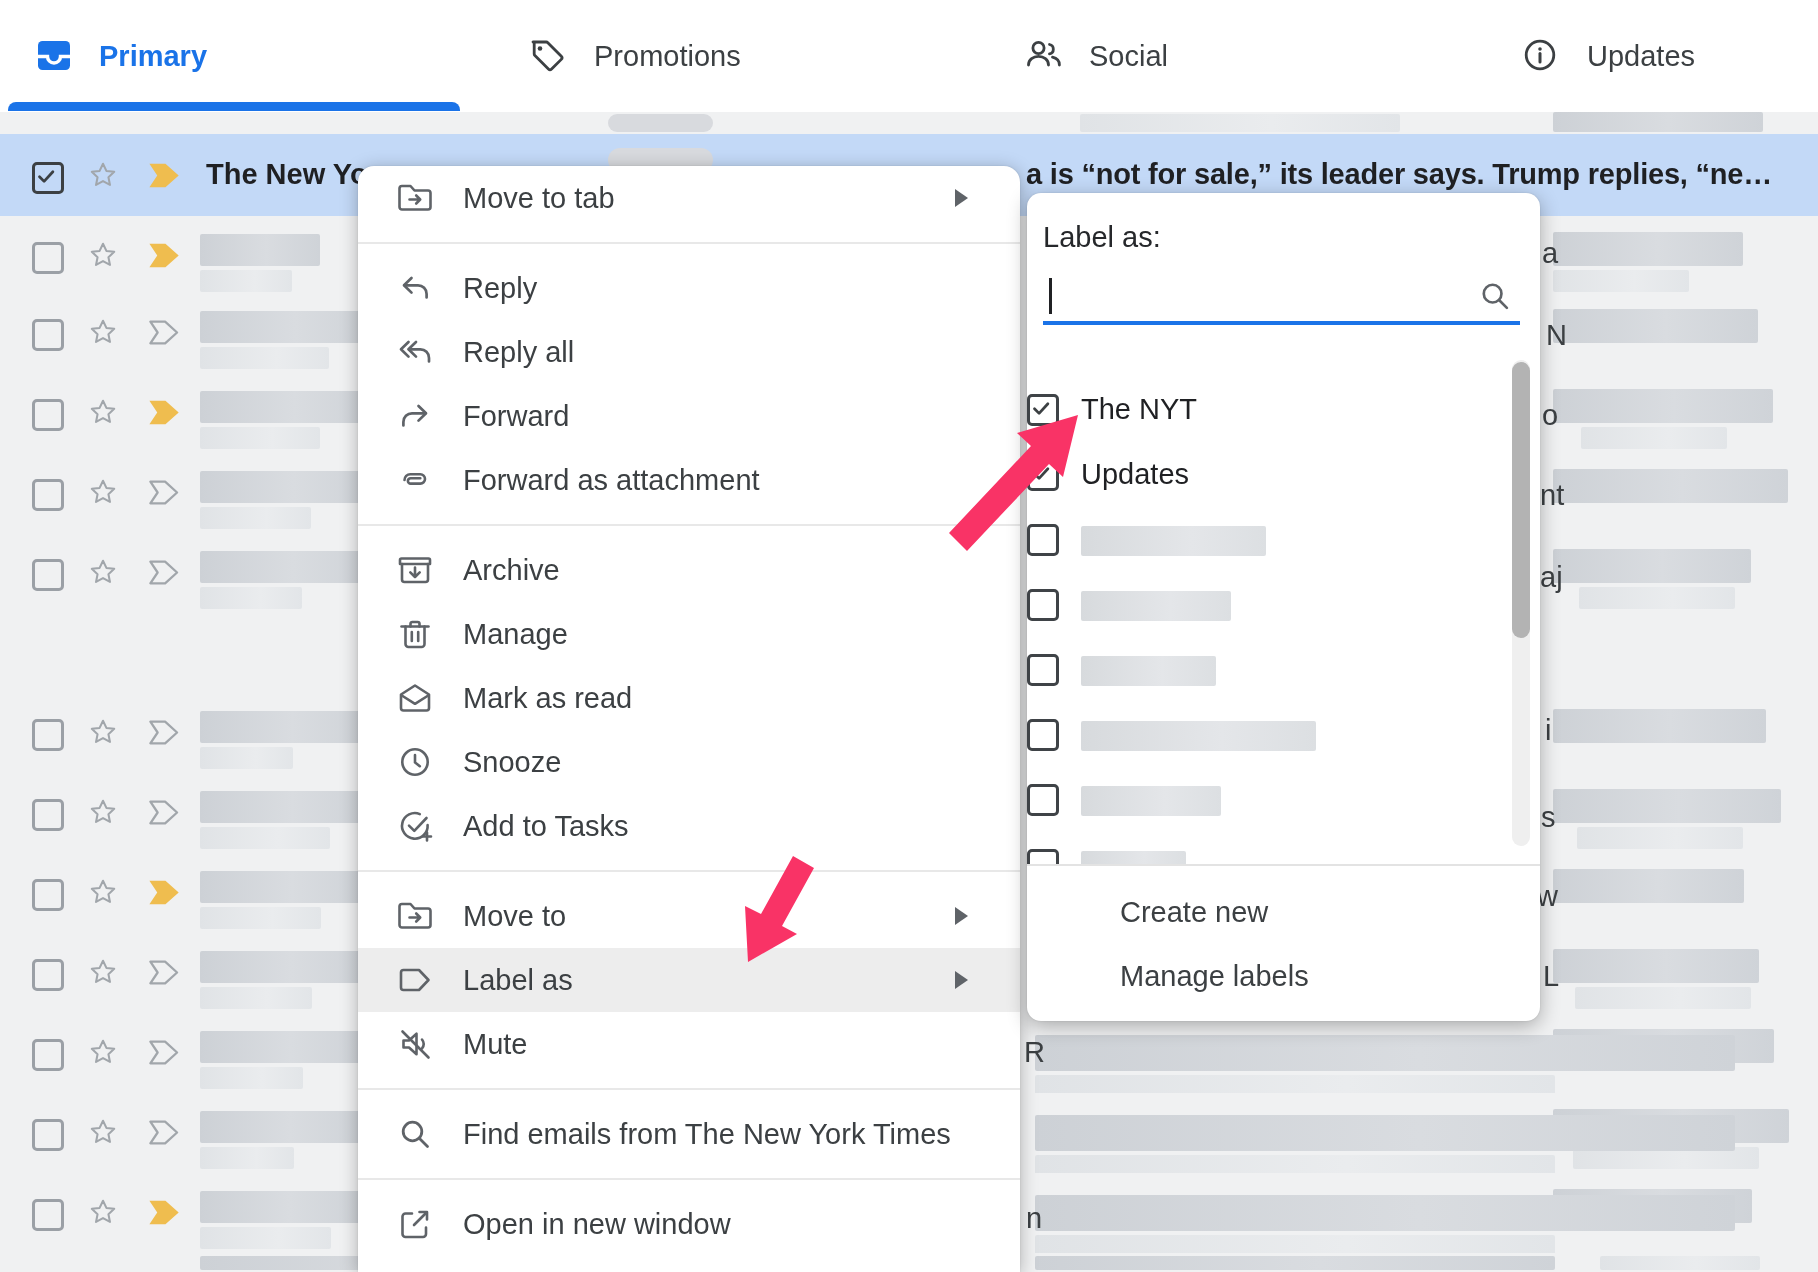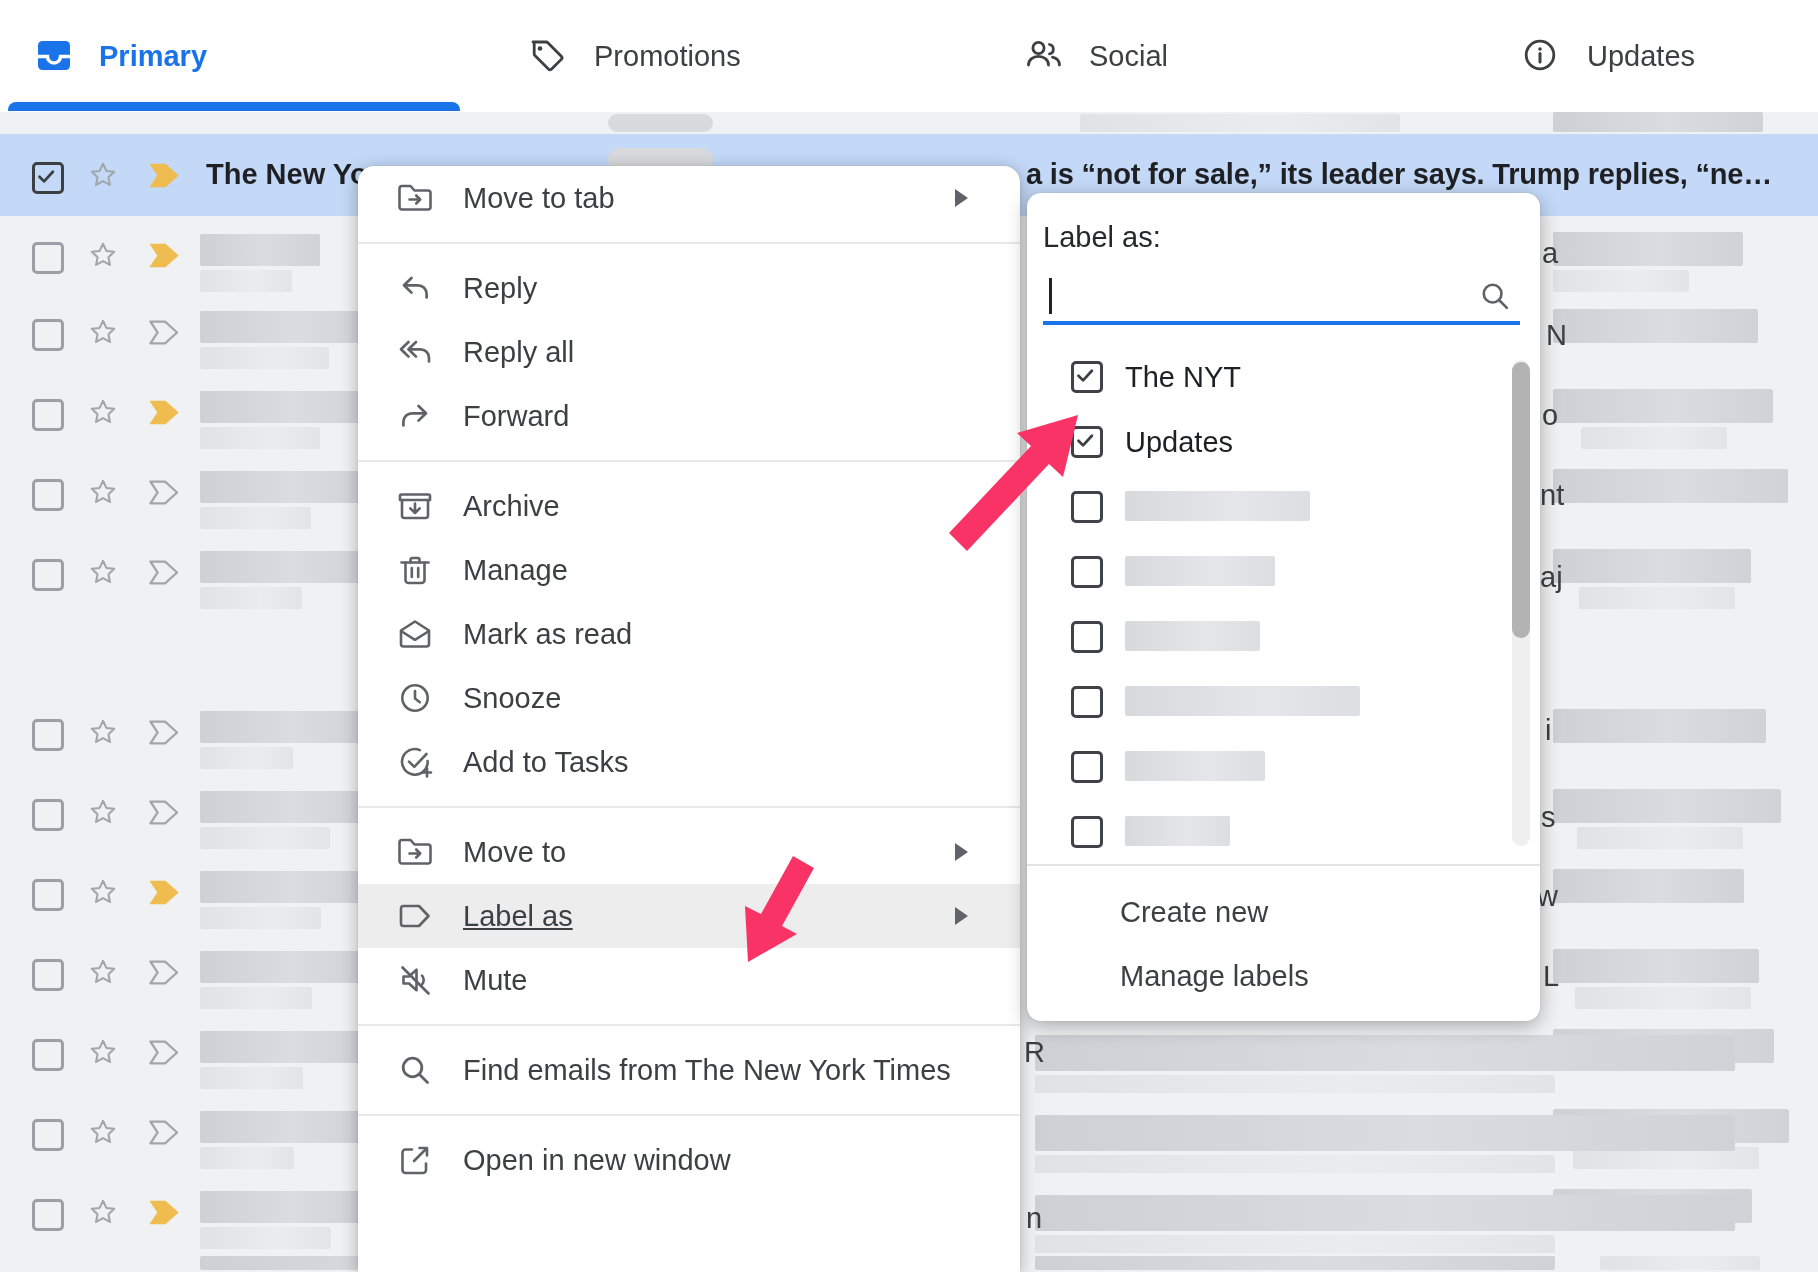--- a/index.html
+++ b/index.html
@@ -33,40 +33,40 @@
   .blk{position:absolute;border-radius:2px;}
   .b2{background:linear-gradient(90deg,#cdd1d6,#d9dce0 55%,#cfd3d8);}
   .b1{background:linear-gradient(90deg,#e0e3e6,#eaecee 60%,#e2e5e8);}
   .frag{position:absolute;font-size:29px;line-height:34px;color:#3c4043;z-index:1;}
   
   #ctxmenu{position:absolute;left:358px;top:166px;width:662px;height:1106px;background:#fff;
        border-radius:16px 16px 0 0;box-shadow:0 3px 18px rgba(0,0,0,.28),0 0 2px rgba(0,0,0,.12);
        box-sizing:border-box;z-index:10;}
   .menu-item{height:64px;display:flex;align-items:center;padding:0 52px 0 37px;
        font-size:29px;color:#3c4043;cursor:pointer;position:relative;}
-  .menu-item.highlight{background:#ededed;text-decoration:underline;}
+  .menu-item.highlight{background:#ededed;}
   .mi-icon{width:40px;height:40px;margin-right:28px;flex:none;}
   .mi-icon svg{width:40px;height:40px;}
   .mi-label{white-space:nowrap;}
   .mi-caret{width:0;height:0;border-left:13px solid #5f6368;border-top:9px solid transparent;
        border-bottom:9px solid transparent;margin-left:auto;}
   .menu-sep{height:2px;background:#e8e8e8;margin:12px 0;}
   
   #labelmenu{position:absolute;left:1027px;top:193px;width:513px;height:828px;background:#fff;
        border-radius:14px;box-shadow:0 5px 20px rgba(0,0,0,.3),0 0 2px rgba(0,0,0,.12);
        box-sizing:border-box;overflow:hidden;z-index:10;}
   .lm-title{padding:28px 0 0 16px;font-size:29px;color:#26282b;height:34px;}
   .lm-search{position:relative;margin:14px 20px 0 16px;height:52px;border-bottom:4px solid #1a73e8;}
   .lm-search input{width:100%;height:100%;border:none;outline:none;background:transparent;
        font-size:29px;font-family:"Liberation Sans",sans-serif;padding:0 50px 0 10px;box-sizing:border-box;}
   .lm-caret{position:absolute;left:6px;top:9px;width:3px;height:36px;background:#202124;}
   .lm-glass{position:absolute;right:6px;top:8px;width:38px;height:38px;}
   .lm-glass svg{width:38px;height:38px;}
   #lm-list{margin-top:36px;height:503px;overflow:hidden;}
-  .lm-item{height:65px;display:flex;align-items:flex-start;padding-left:44px;cursor:pointer;}
+  .lm-item{height:65px;display:flex;align-items:flex-end;cursor:pointer;}
   .lm-cb{width:26px;height:26px;border:3.4px solid #3f4347;border-radius:5px;position:relative;flex:none;}
   .lm-cb svg{position:absolute;left:-2px;top:-2px;width:26px;height:26px;}
   .lm-name{margin-left:22px;font-size:29px;color:#1f2023;white-space:nowrap;}
   .lm-redact{margin-left:22px;height:30px;border-radius:2px;
        background:linear-gradient(90deg,#d7dadd,#e4e6e9 60%,#dcdfe2);}
   .lm-div{height:2px;background:#e3e3e3;}
   .lm-action{height:64px;display:flex;align-items:center;padding-left:93px;
        font-size:29px;color:#3c4043;cursor:pointer;}
   #lm-actions{padding-top:14px;}
   .lm-scroll{position:absolute;right:10px;top:167px;width:18px;height:486px;
@@ -339,20 +339,26 @@
           </svg></span>
         <span class="mi-label">Reply all</span>
       </div>
       <div class="menu-item">
         <span class="mi-icon"><svg viewBox="0 0 40 40" fill="none" stroke="#5f6368" stroke-width="2.7" stroke-linejoin="round" stroke-linecap="round">
             <path d="M23.5 10 31 17.3l-7.5 7.3"></path>
             <path d="M30.5 17.3H17a8.6 8.6 0 0 0-8.6 8.6v3.6"></path>
           </svg></span>
         <span class="mi-label">Forward</span>
       </div>
+      <div class="menu-item">
+        <span class="mi-icon"><svg viewBox="0 0 40 40" fill="none" stroke="#5f6368" stroke-width="2.6" stroke-linecap="round">
+            <path d="M9.5 20a5.8 5.8 0 0 1 5.8-5.8h10a4.7 4.7 0 1 1 0 9.4H15.6a2.7 2.7 0 1 1 0-5.4h9.7"></path>
+          </svg></span>
+        <span class="mi-label">Forward as attachment</span>
+      </div>
       <div class="menu-sep"></div>
       <div class="menu-item">
         <span class="mi-icon"><svg viewBox="0 0 40 40" fill="none" stroke="#5f6368" stroke-width="2.6" stroke-linejoin="round" stroke-linecap="round">
             <path d="M6.5 8.5h27a1.5 1.5 0 0 1 1.5 1.5v4H5v-4a1.5 1.5 0 0 1 1.5-1.5z"></path>
             <path d="M7 14v15.5A2.5 2.5 0 0 0 9.5 32h21a2.5 2.5 0 0 0 2.5-2.5V14"></path>
             <path d="M20 17.5v9.5m-4.7-4.7 4.7 4.7 4.7-4.7"></path>
           </svg></span>
         <span class="mi-label">Archive</span>
       </div>
       <div class="menu-item">

